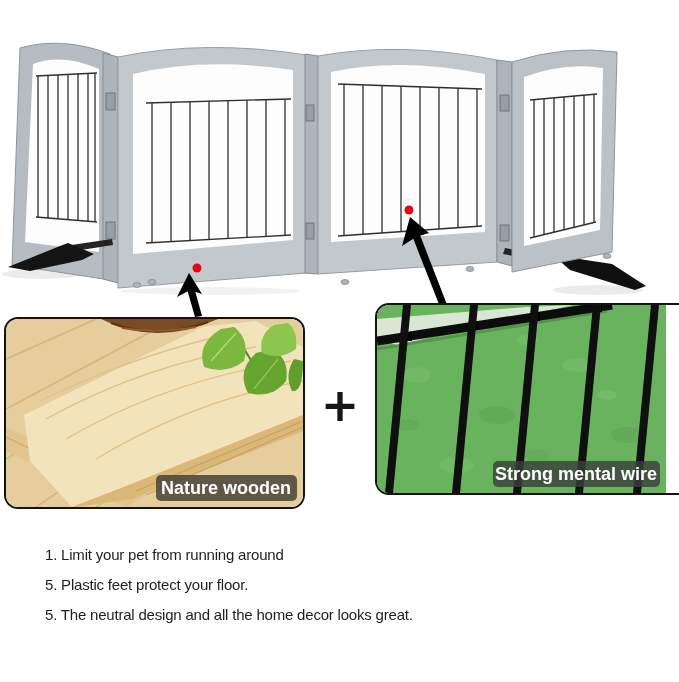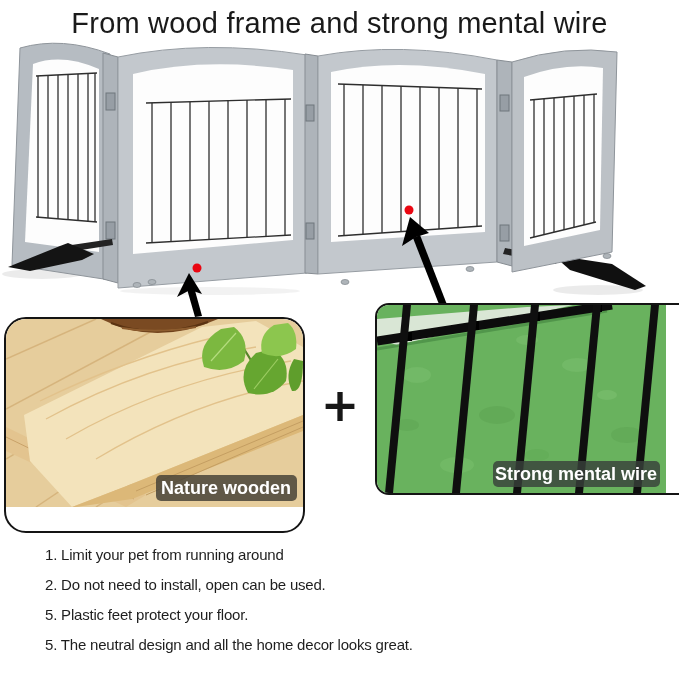--- a/index.html
+++ b/index.html
@@ -3,37 +3,36 @@
 <meta charset="utf-8">
 <style>
   html,body{margin:0;padding:0;background:#ffffff;}
   #stage{position:relative;width:679px;height:682px;background:#ffffff;overflow:hidden;
          font-family:"Liberation Sans",sans-serif;}
   .title{position:absolute;top:7px;left:0;width:679px;text-align:center;
          font-size:29px;letter-spacing:.2px;color:#1a1a1a;font-weight:400;}
   .gate-svg{position:absolute;left:0;top:33px;width:679px;height:284px;}
   .inset{position:absolute;border:2px solid #141414;border-radius:14px;overflow:hidden;
          box-sizing:border-box;background:#fff;}
-  #inset-wood{left:4px;top:317px;width:301px;height:216px;border-radius:22px;}
+  #inset-wood{left:4px;top:317px;width:301px;height:192px;}
   #inset-wire{left:375px;top:303px;width:339px;height:192px;}
   .inset svg{display:block;}
   .plus{position:absolute;left:318px;top:383px;width:44px;height:44px;line-height:44px;
         text-align:center;font-family:"DejaVu Sans",sans-serif;font-weight:700;
         font-size:46px;color:#171717;}
   .features{position:absolute;left:45px;top:540px;width:620px;}
   .feature-item{font-size:15px;line-height:30px;color:#1e1e1e;letter-spacing:-0.2px;
         white-space:nowrap;}
   .pill-text{font-family:"Liberation Sans",sans-serif;font-weight:600;}
 </style>
 </head>
 <body>
 
 <div id="stage">
 
-  <div class="title">From wood frame and strong mental wire</div>
 
   <svg class="gate-svg" viewBox="0 0 679 284">
 
     <ellipse cx="42" cy="241" rx="40" ry="5" fill="#000" opacity="0.08"></ellipse>
     <ellipse cx="598" cy="257" rx="45" ry="5" fill="#000" opacity="0.08"></ellipse>
     <ellipse cx="210" cy="258" rx="90" ry="4" fill="#000" opacity="0.05"></ellipse>
 
     <g>
       <path d="M20,15 Q62,3 110,21 L110,247 L12,232 Z" fill="#b6bcc2" stroke="#8f959b" stroke-width="1"></path>
       <path d="M33,31 Q62,20 99,36 L99,219 L25,209 Z" fill="#fdfdfd"></path>
@@ -237,18 +236,17 @@
 
       <g>
         <rect x="116" y="156" width="167" height="26" rx="5" fill="#38413a" opacity="0.82"></rect>
         <text class="pill-text" x="199" y="175" text-anchor="middle" font-size="18" fill="#ffffff">Strong mental wire</text>
       </g>
     </svg>
   </div>
 
   <div class="features">
     <div class="feature-item">1. Limit your pet from running around</div>
-    <div class="feature-item">2. Do not need to install, open can be used.</div>
     <div class="feature-item">5. Plastic feet protect your floor.</div>
     <div class="feature-item">5. The neutral design and all the home decor looks great.</div>
   </div>
 
 </div>
 
 </body></html>

